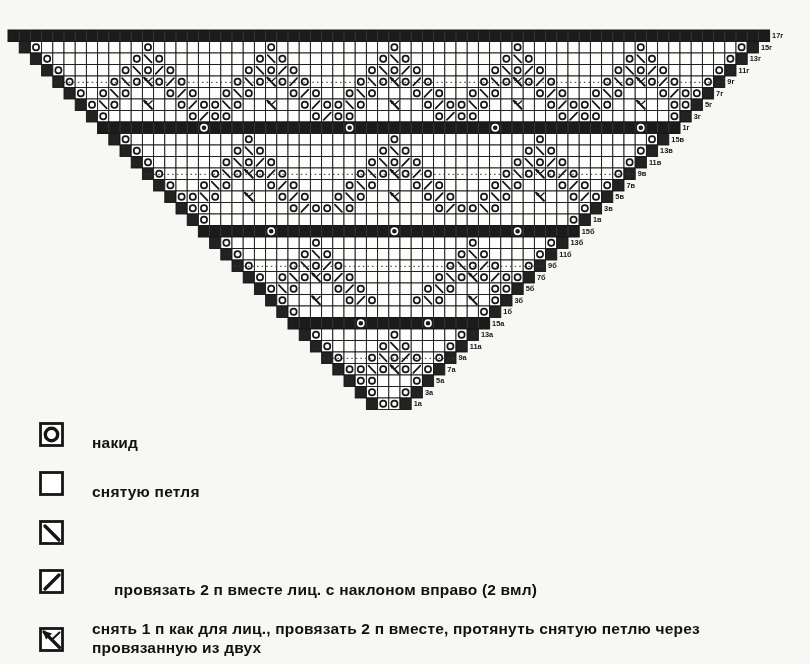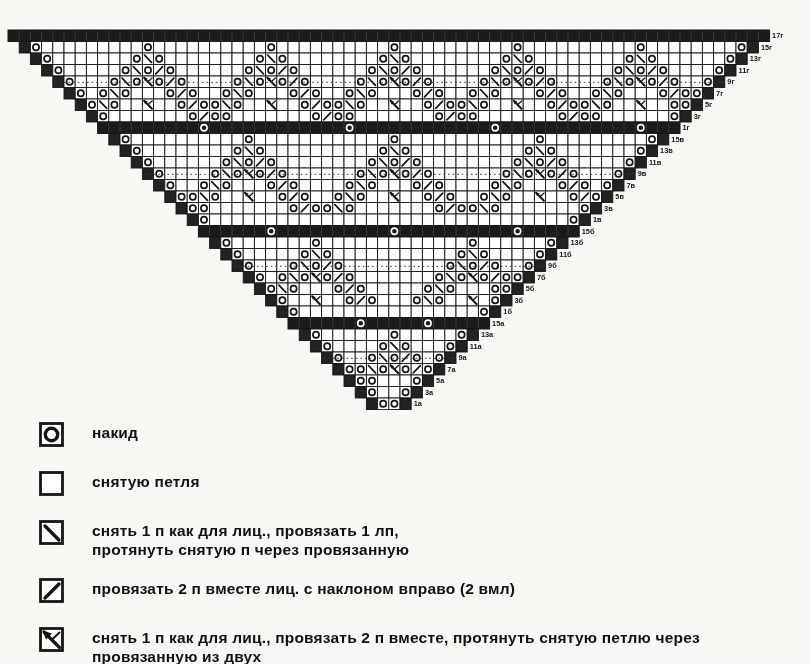--- a/index.html
+++ b/index.html
@@ -8,28 +8,28 @@
     background:#f7f7f4;
     font-family:"Liberation Sans", sans-serif;
     position:relative;
   }
   .page{position:absolute;inset:0;}
   svg.chart{position:absolute;left:0;top:0;}
   .legend{
     position:absolute;left:38px;top:420px;width:740px;
     display:flex;flex-direction:column;gap:16px;
   }
-  .legend-item{display:flex;align-items:flex-start;gap:24px;}
+  .legend-item{display:flex;align-items:flex-end;gap:24px;}
   .legend-sym{flex:0 0 30px;padding-top:1px;}
   .legend-label{
     color:#121212;font-weight:700;font-size:15.5px;line-height:1.22;
     letter-spacing:.2px;padding-top:4px;
   }
   .w-narrow{max-width:372px;}
-  .w-mid{max-width:520px;}
+  .w-mid{max-width:520px;margin-left:22px;}
   .w-wide{max-width:645px;}
 </style>
 </head>
 <body>
 
 <div class="page">
 
   <svg class="chart" width="810" height="418" viewBox="0 0 810 418">
       <g>
         <g>
@@ -1780,21 +1780,20 @@
       <div class="legend-label">снятую петля</div>
     </div>
 
     <div class="legend-item">
       <span class="legend-sym">
         <svg width="28" height="28" viewBox="0 0 28 28">
           <rect x="2.5" y="2.5" width="22" height="22" fill="#fff" stroke="#161616" stroke-width="2.8"></rect>
           <line x1="7" y1="7" x2="21" y2="21" stroke="#161616" stroke-width="3.4" stroke-linecap="round"></line>
         </svg>
       </span>
-      <div class="legend-label w-narrow">снять 1 п как для лиц., провязать 1 лп, протянуть снятую п через провязанную</div>
     </div>
 
     <div class="legend-item">
       <span class="legend-sym">
         <svg width="28" height="28" viewBox="0 0 28 28">
           <rect x="2.5" y="2.5" width="22" height="22" fill="#fff" stroke="#161616" stroke-width="2.8"></rect>
           <line x1="7" y1="21" x2="21" y2="7" stroke="#161616" stroke-width="3.4" stroke-linecap="round"></line>
         </svg>
       </span>
       <div class="legend-label w-mid">провязать 2 п вместе лиц. с наклоном вправо (2 вмл)</div>

